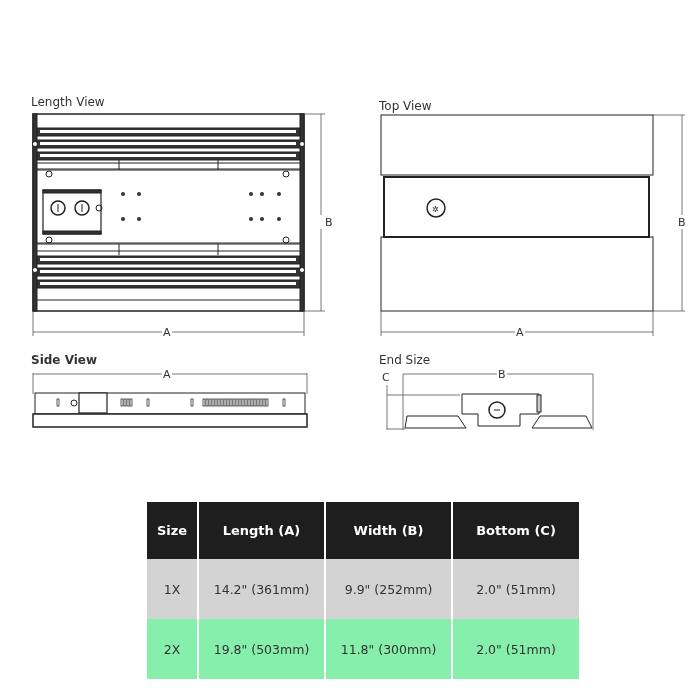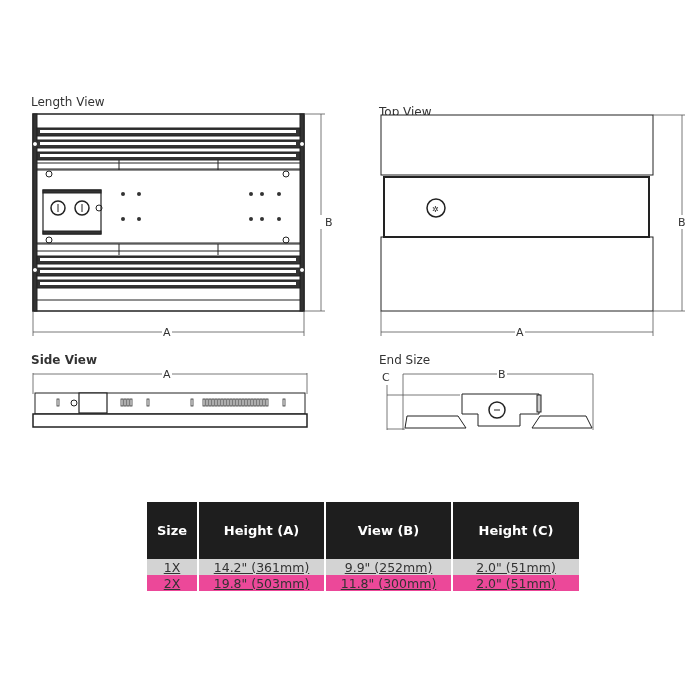--- a/index.html
+++ b/index.html
@@ -3,24 +3,24 @@
 <meta charset="utf-8">
 <style>
   html,body{margin:0;padding:0;background:#fff;}
   body{width:700px;height:700px;position:relative;overflow:hidden;font-family:"DejaVu Sans",sans-serif;color:#222;}
   .view-label{position:absolute;font-size:12px;color:#333;}
   svg{position:absolute;overflow:visible;}
   .dimtxt{font-family:"DejaVu Sans",sans-serif;font-size:11px;fill:#333;}
   table{position:absolute;left:147px;top:502px;border-collapse:collapse;font-family:"DejaVu Sans",sans-serif;border-radius:27px;}
   th{background:#1e1e1e;color:#fff;font-size:13px;font-weight:bold;height:57px;padding:0;border-right:2px solid #fff;}
   th:last-child{border-right:none;}
-  td{font-size:12.5px;text-align:center;height:16px;padding:0;color:#333;border-right:2px solid #fff;text-decoration:underline;}
+  td{font-size:12.5px;text-align:center;height:32px;padding:14px;color:#333;border-right:2px solid #fff;}
   td:last-child{border-right:none;}
   tr.r1 td{background:#d3d3d3;}
-  tr.r2 td{background:#ec4899;}
+  tr.r2 td{background:#86efac;}
 </style>
 </head>
 <body>
 
 <div class="view-label" style="left:31px;top:95px;">Length View</div>
 <svg width="700" height="700" style="left:0;top:0;">
   <g stroke="#222" fill="none" stroke-width="1">
 
     <rect x="33" y="114" width="271" height="197" fill="#fff" stroke-width="1.5"></rect>
     <rect x="33" y="114" width="4" height="197" fill="#333"></rect>
@@ -90,21 +90,21 @@
       <line x1="33" y1="311" x2="33" y2="336"></line>
       <line x1="304" y1="311" x2="304" y2="336"></line>
       <line x1="33" y1="332" x2="162" y2="332"></line>
       <line x1="172" y1="332" x2="304" y2="332"></line>
     </g>
   </g>
   <text class="dimtxt" x="325" y="226">B</text>
   <text class="dimtxt" x="163" y="336">A</text>
 </svg>
 
-<div class="view-label" style="left:379px;top:99px;margin-top:6px;">Top View</div>
+<div class="view-label" style="left:379px;top:99px;">Top View</div>
 <svg width="700" height="700" style="left:0;top:0;">
   <g stroke="#222" fill="#fff" stroke-width="1">
     <rect x="381" y="115" width="272" height="60"></rect>
     <rect x="381" y="237" width="272" height="74"></rect>
     <rect x="384" y="177" width="265" height="60" stroke-width="2"></rect>
     <circle cx="436" cy="208" r="9" stroke-width="1.5"></circle>
     <text x="432" y="212" font-size="8" fill="#333" stroke="none">✲</text>
     <g stroke="#555" stroke-width="0.8">
       <line x1="653" y1="115" x2="685" y2="115"></line>
       <line x1="653" y1="311" x2="685" y2="311"></line>
@@ -195,23 +195,23 @@
 <table>
   <colgroup>
       <col style="width:51px">
       <col style="width:127px">
       <col style="width:127px">
       <col style="width:127px">
     </colgroup>
   <thead>
     <tr>
       <th>Size</th>
-      <th>Height (A)</th>
-      <th>View (B)</th>
-      <th>Height (C)</th>
+      <th>Length (A)</th>
+      <th>Width (B)</th>
+      <th>Bottom (C)</th>
     </tr>
   </thead>
   <tbody>
     <tr class="r1">
       <td>1X</td>
       <td>14.2" (361mm)</td>
       <td>9.9" (252mm)</td>
       <td>2.0" (51mm)</td>
     </tr>
     <tr class="r2">

